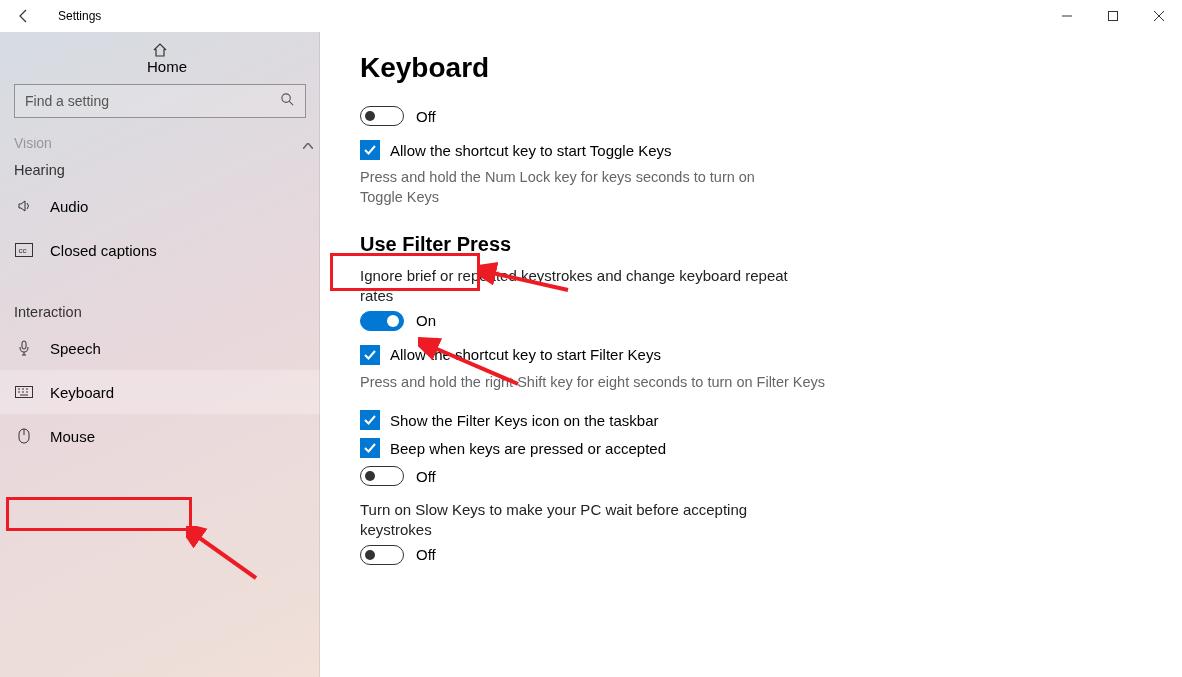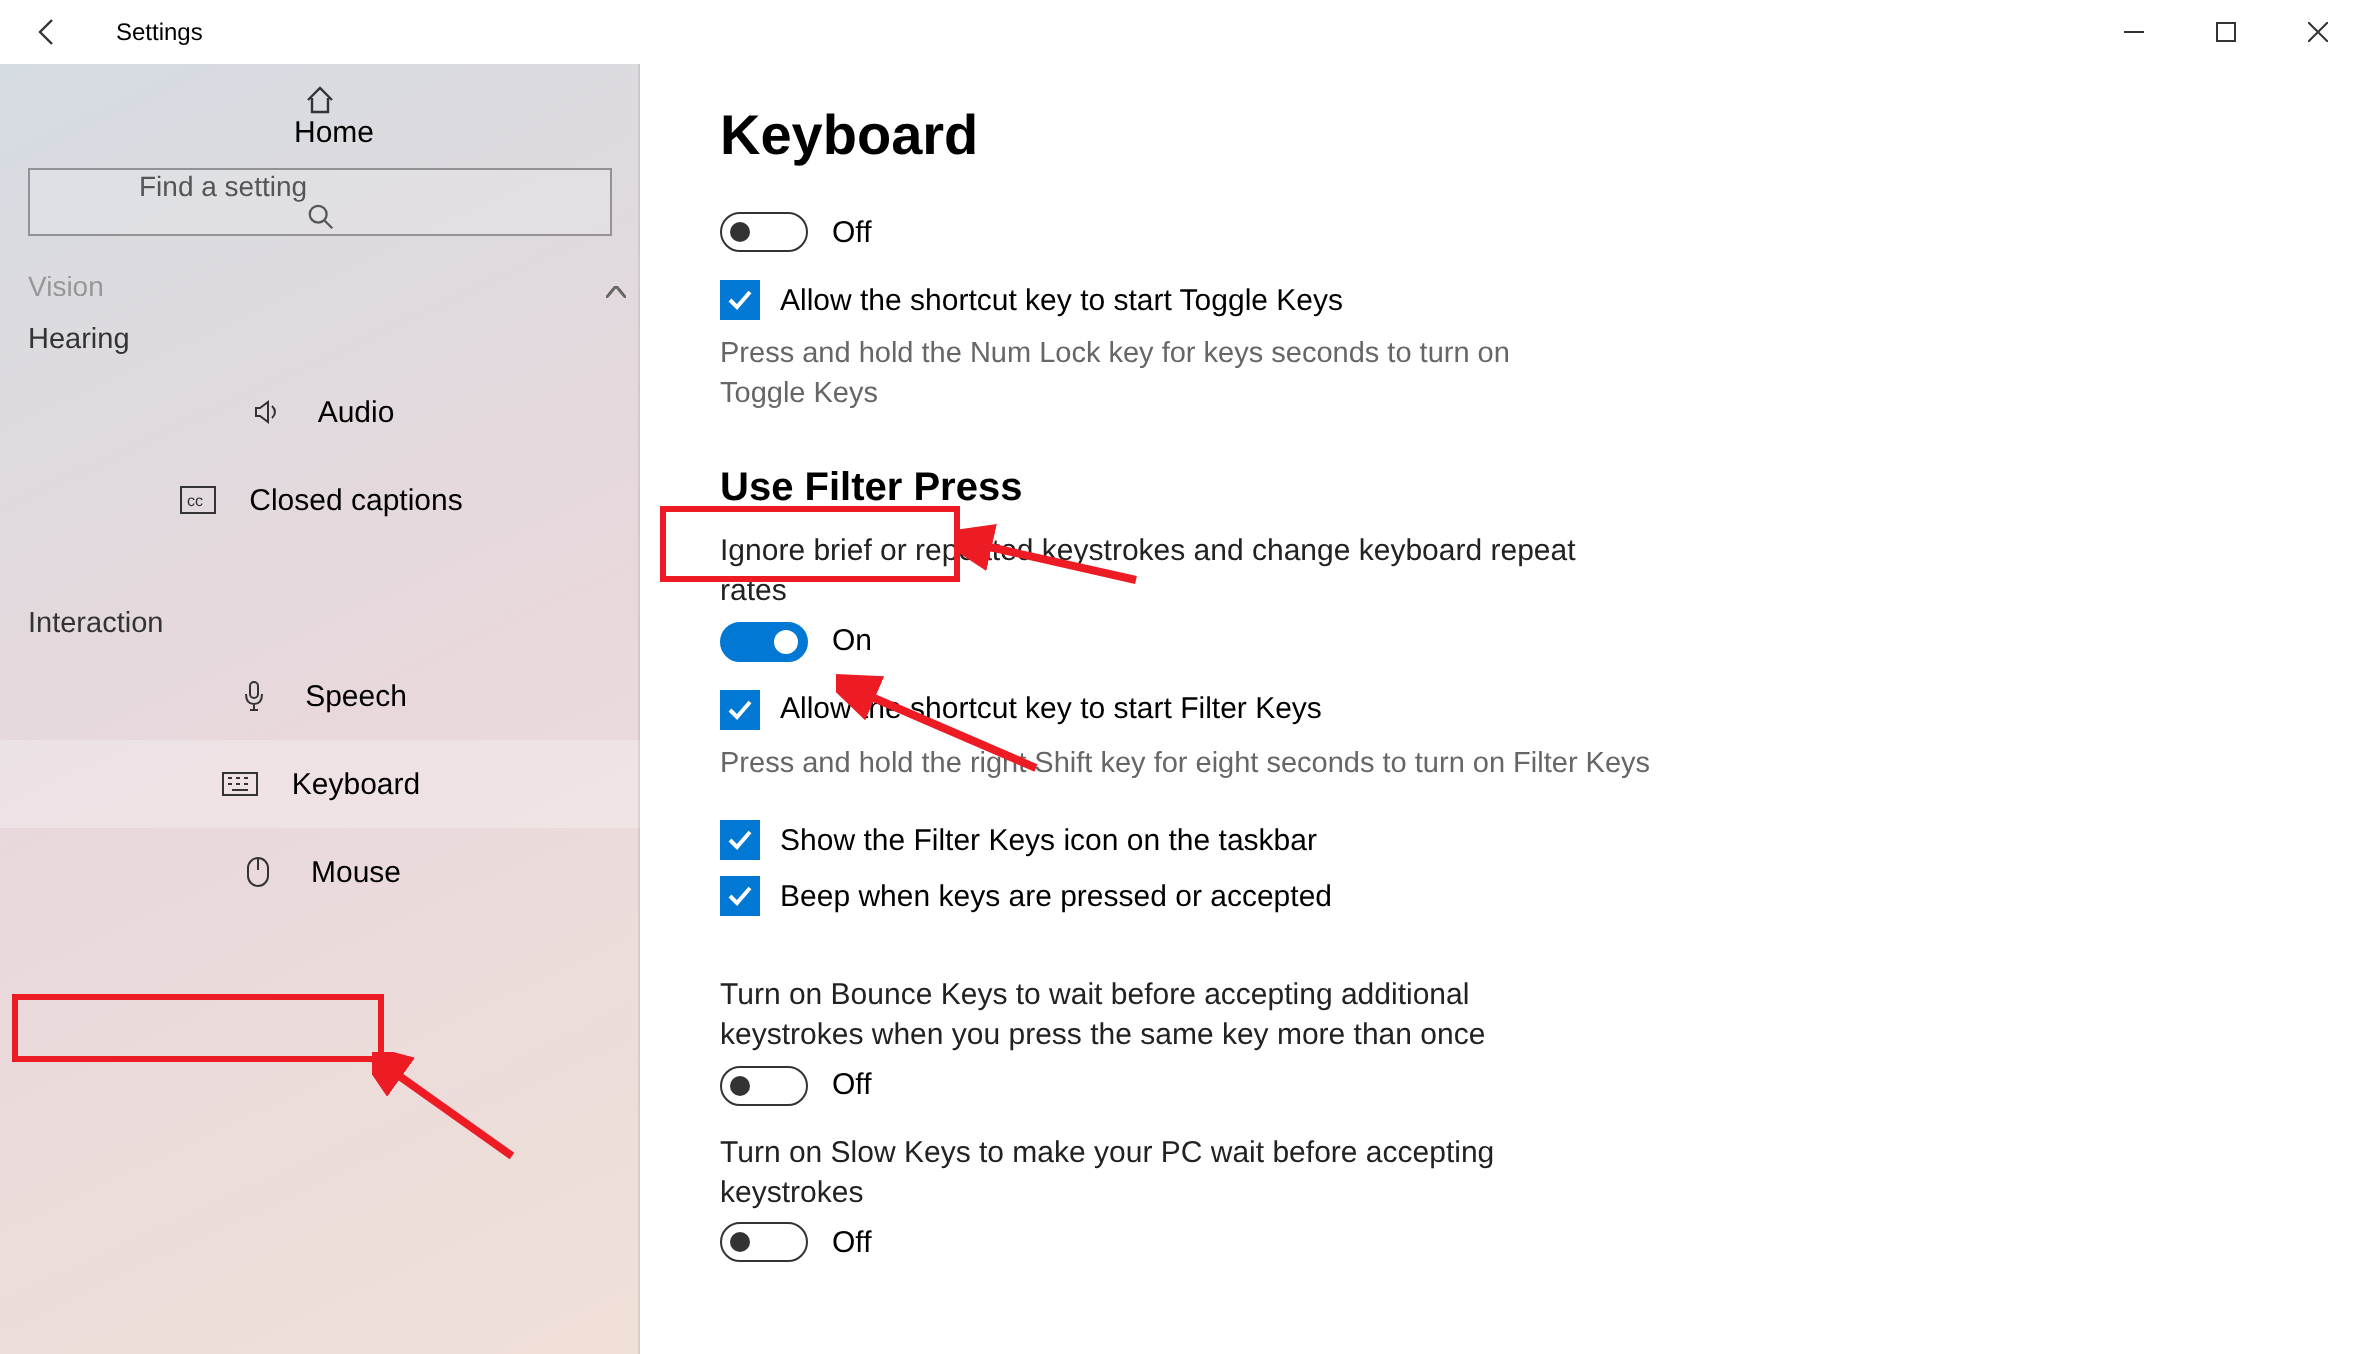--- a/index.html
+++ b/index.html
@@ -13,33 +13,33 @@
     
     .app-body { display: flex; height: calc(100% - 32px); }
     
     .sidebar { width: 320px; height: 100%; background: linear-gradient(155deg, #d5dce2 0%, #e8d8dc 50%, #f0e0d8 100%); position: relative; }
     .sidebar::after { content: ""; position: absolute; right: 0; top: 0; bottom: 0; width: 1px; background: rgba(0,0,0,0.08); }
     
     .nav-home { display: flex; align-items: center; padding: 10px 14px; height: 44px; cursor: pointer; flex-direction: column; }
     .nav-home-icon { width: 20px; display:flex; justify-content:center; }
     .nav-home-label { margin-left: 14px; font-size: 15px; }
     
-    .search-box { margin: 8px 14px 20px 14px; height: 34px; border: 1px solid rgba(0,0,0,0.35); background: rgba(255,255,255,0.15); display: flex; align-items: center; padding: 0 26px; flex-direction: column; }
+    .search-box { margin: 8px 14px 20px 14px; height: 34px; border: 1px solid rgba(0,0,0,0.35); background: rgba(255,255,255,0.15); display: flex; align-items: center; padding: 0 10px; }
     .search-input { flex: 1; border: none; background: transparent; outline: none; font-size: 14px; color: #333; }
     .search-input::placeholder { color: #555; }
     
     .section-title { padding: 0 14px; font-size: 14.5px; font-weight: 600; margin-bottom: 14px; }
     
     .nav-list { position: relative; }
     .nav-scroll-up { position: absolute; right: 4px; top: 0; width: 16px; height: 16px; display:flex; align-items:center; justify-content:center; }
     
     .nav-cat { padding: 14px 14px 6px 14px; font-size: 14.5px; color: #333; }
     .nav-partial { padding: 0px 14px 0px 14px; font-size: 14px; color: #555; opacity: 0.5; line-height: 10px; overflow: hidden; height: 10px;}
     
-    .nav-item { display: flex; align-items: center; height: 44px; padding: 0 14px; cursor: pointer; justify-content: center; }
+    .nav-item { display: flex; align-items: center; height: 44px; padding: 0 14px; cursor: pointer; }
     .nav-item.active { background: rgba(255,255,255,0.25); }
     .nav-icon { width: 20px; display: flex; justify-content: center; color: #222; }
     .nav-label { margin-left: 16px; font-size: 15px; }
     
     .content { flex: 1; padding: 0 0 0 0; overflow: hidden; position: relative; }
     .page-header { padding: 20px 0 18px 40px; font-size: 28px; font-weight: 600; }
     .page-scroll { padding: 0 40px 20px 40px; }
     
     .toggle-row { display: flex; align-items: center; margin: 4px 0 14px 0; }
     .toggle { width: 44px; height: 20px; border-radius: 10px; border: 1px solid #333; position: relative; cursor: pointer; }
@@ -233,21 +233,20 @@
 
       <div class="checkbox-row">
         <div class="checkbox">
           <svg width="14" height="14" viewBox="0 0 14 14">
               <path d="M2 7 L5.5 10.5 L12 3" stroke="#fff" stroke-width="2" fill="none"></path>
             </svg>
         </div>
         <span class="check-label">Beep when keys are pressed or accepted</span>
       </div>
 
-      <div class="body-text" style="margin-top:30px">Turn on Bounce Keys to wait before accepting additional keystrokes when you press the same key more than once</div>
       <div class="toggle-row">
         <div class="toggle">
             <div class="knob"></div>
           </div>
         <span class="toggle-label">Off</span>
       </div>
 
       <div class="body-text">Turn on Slow Keys to make your PC wait before accepting keystrokes</div>
       <div class="toggle-row">
         <div class="toggle">

